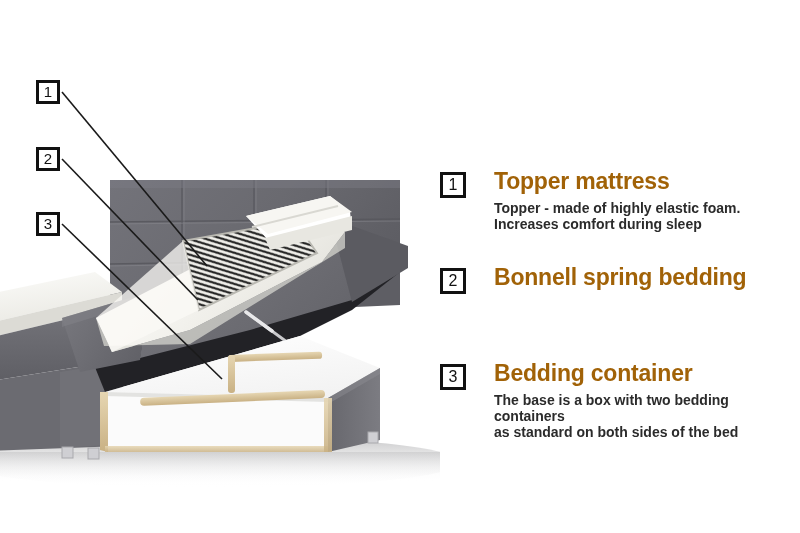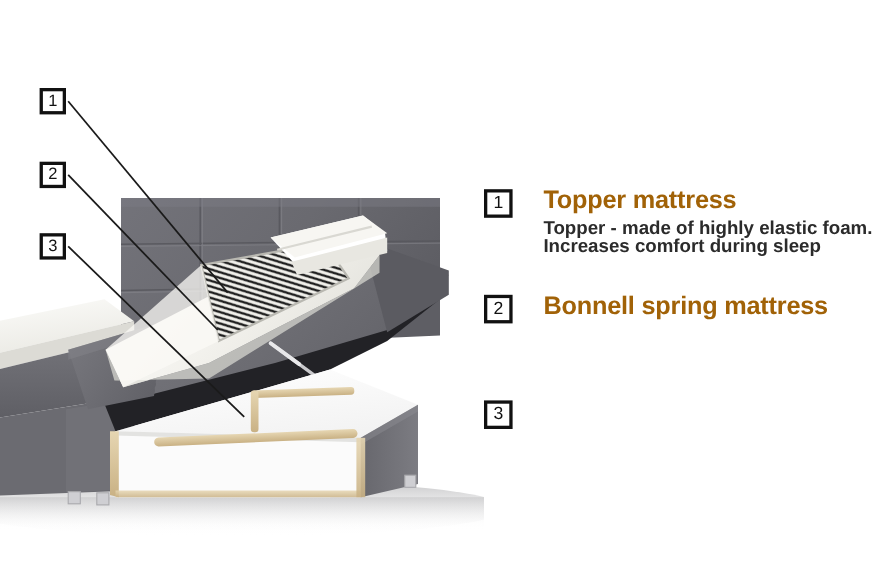--- a/index.html
+++ b/index.html
@@ -84,21 +84,21 @@
   .legend-title {
     font-size: 23px;
     font-weight: bold;
     color: #a16207;
     letter-spacing: -0.2px;
     line-height: 26px;
     margin: 0 0 6px 0;
     white-space: nowrap;
   }
   .legend-desc {
-    font-size: 17px;
+    font-size: 14px;
     font-weight: bold;
     color: #2b2b2b;
     line-height: 16px;
     margin: 0;
     white-space: pre-line;
   }
 </style>
 </head>
 <body>
 
@@ -275,24 +275,27 @@
       <div class="legend-text">
         <div class="legend-title">Topper mattress</div>
         <div class="legend-desc">Topper - made of highly elastic foam.
 Increases comfort during sleep</div>
       </div>
     </div>
 
     <div class="legend-item i1">
       <div class="legend-badge">2</div>
       <div class="legend-text">
-        <div class="legend-title">Bonnell spring mattress</div>
+        <div class="legend-title">Bonnell spring bedding</div>
       </div>
     </div>
 
     <div class="legend-item i2">
       <div class="legend-badge">3</div>
       <div class="legend-text">
+        <div class="legend-title">Bedding container</div>
+        <div class="legend-desc">The base is a box with two bedding containers
+as standard on both sides of the bed</div>
       </div>
     </div>
 
   </div>
 </div>
 
 </body></html>

